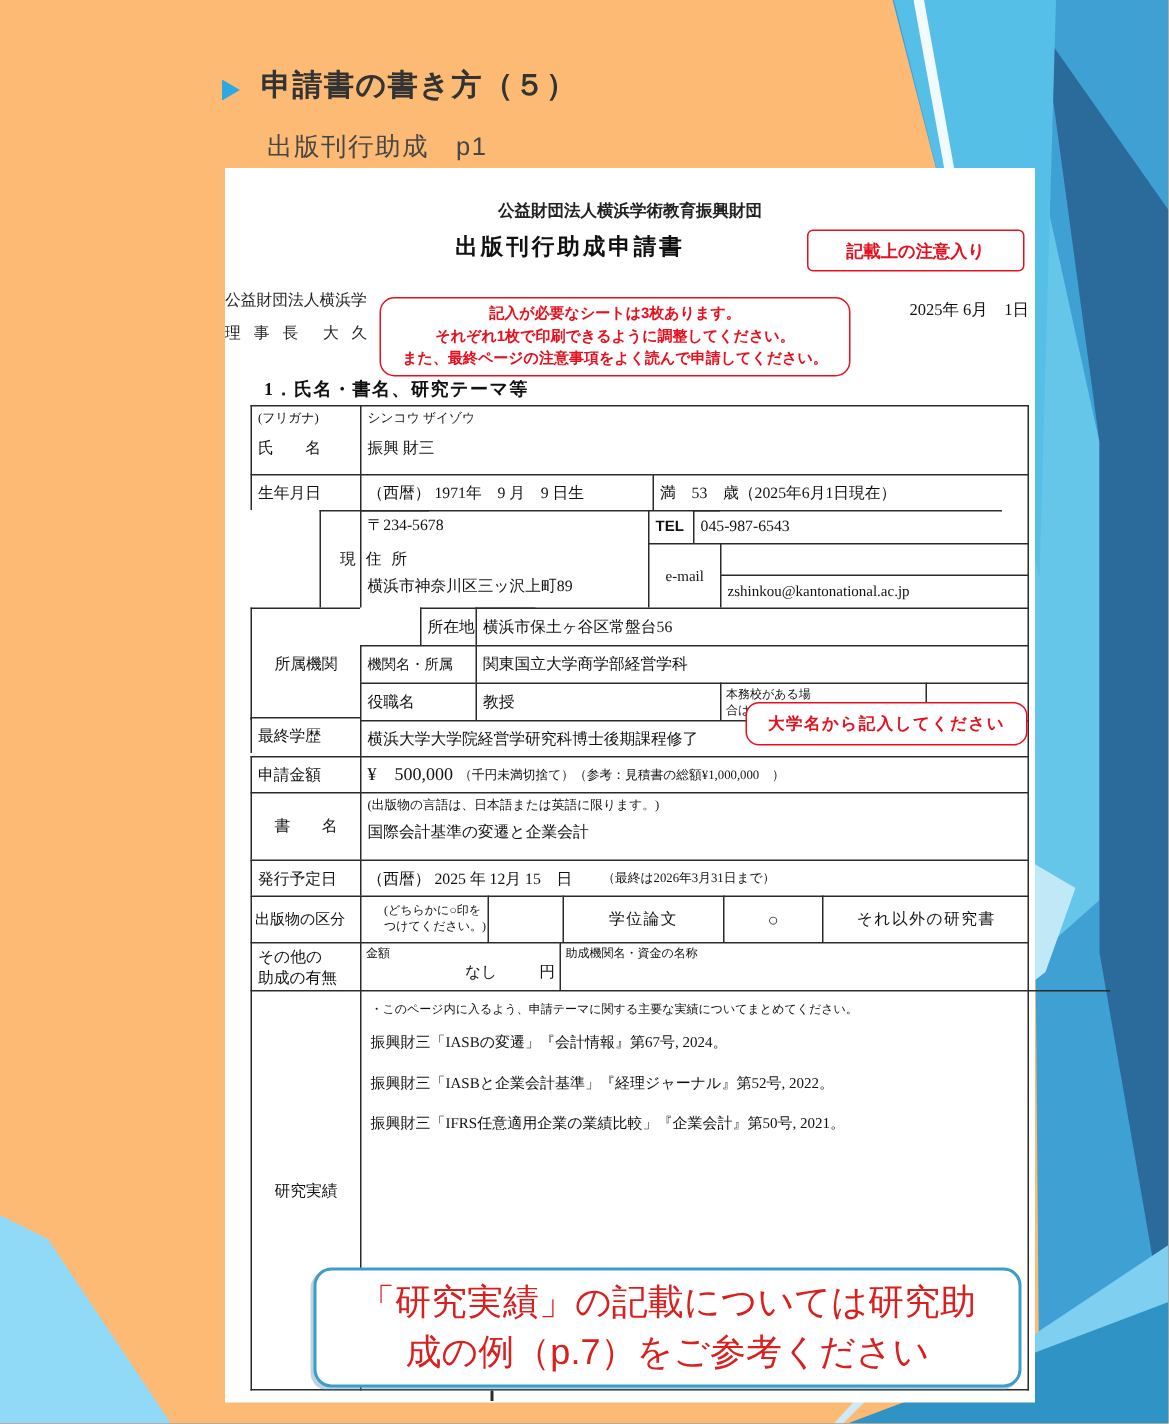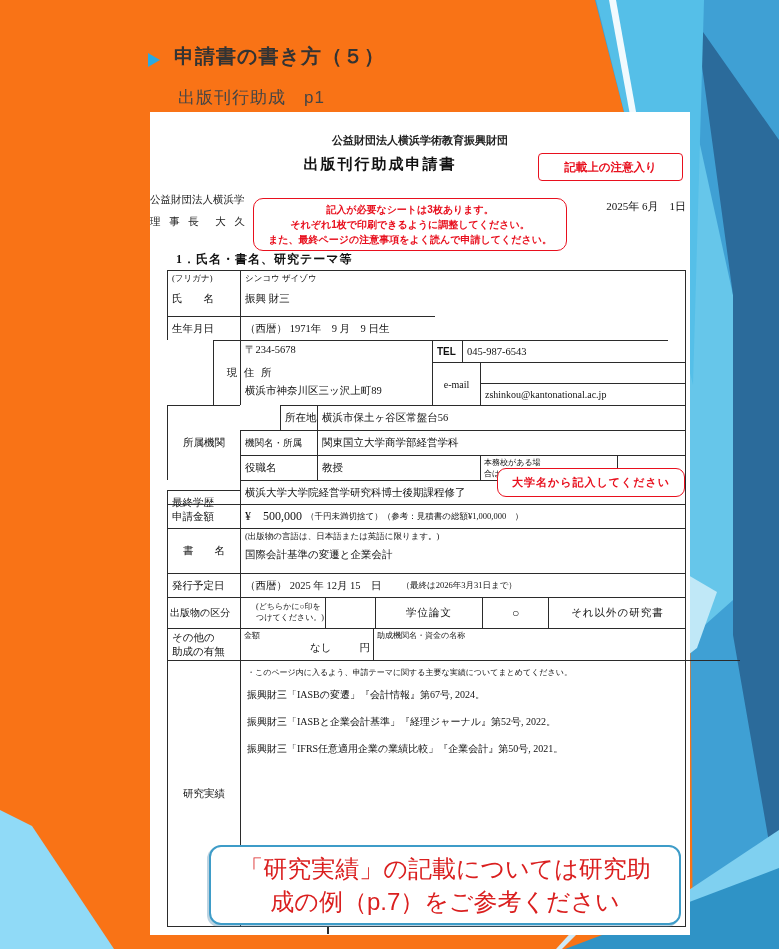--- a/index.html
+++ b/index.html
@@ -1,17 +1,17 @@
 <!DOCTYPE html>
 <html><head>
 <meta charset="utf-8">
 <style>
   html,body{margin:0;padding:0;background:#888;}
   .slide{
-    position:relative;width:779px;height:949px;background:#f97316;overflow:hidden;
+    position:relative;width:779px;height:949px;background:#fdba74;overflow:hidden;
     font-family:"Liberation Sans", sans-serif;margin:0 auto;
   }
   .deco{position:absolute;left:0;top:0;width:779px;height:949px;}
   
   .bullet{position:absolute;left:148px;top:53px;width:0;height:0;
     border-top:7px solid transparent;border-bottom:7px solid transparent;border-left:12px solid #2da9e1;}
   .slide-title{position:absolute;left:174px;top:43px;font-size:20px;font-weight:bold;color:#333;letter-spacing:1px;}
   .slide-sub{position:absolute;left:178px;top:86px;font-size:17px;color:#454545;letter-spacing:1px;}
   .year-label{position:absolute;left:149px;top:121px;font-size:12.5px;font-weight:bold;color:#1a1a1a;}
   
@@ -95,20 +95,21 @@
       <div class="small">(フリガナ)</div>
       <div style="margin-top:7px;">氏　　名</div>
     </div>
     <div class="cell" style="left:73px;top:0;width:446px;height:46px;">
       <div class="small">シンコウ ザイゾウ</div>
       <div style="margin-top:7px;">振興 財三</div>
     </div>
 
     <div class="cell c-vcenter" style="left:0;top:46px;width:73px;height:24px;">生年月日</div>
     <div class="cell c-vcenter" style="left:73px;top:46px;width:195px;height:24px;">（西暦） 1971年　9 月　9 日生</div>
+    <div class="cell c-vcenter" style="left:268px;top:46px;width:251px;height:24px;">満　53　歳（2025年6月1日現在）</div>
 
     <div class="cell c-center" style="left:14px;top:70px;width:73px;height:65px;letter-spacing:2px;margin-left:32px;">現 住 所</div>
     <div class="cell" style="left:73px;top:70px;width:192px;height:65px;">
       <div>〒234-5678</div>
       <div style="margin-top:27px;">横浜市神奈川区三ッ沢上町89</div>
     </div>
     <div class="cell c-vcenter" style="left:265px;top:70px;width:48px;height:22px;font-family:'Liberation Sans',sans-serif;font-weight:bold;font-size:10px;">TEL</div>
     <div class="cell c-vcenter" style="left:295px;top:70px;width:206px;height:22px;">045-987-6543</div>
     <div class="cell c-center" style="left:265px;top:92px;width:48px;height:43px;font-size:10px;">e-mail</div>
     <div class="cell" style="left:313px;top:92px;width:206px;height:21px;"></div>
@@ -120,21 +121,21 @@
     <div class="cell c-vcenter" style="left:73px;top:160px;width:77px;height:25px;font-size:9.5px;">機関名・所属</div>
     <div class="cell c-vcenter" style="left:150px;top:160px;width:369px;height:25px;">関東国立大学商学部経営学科</div>
     <div class="cell c-vcenter" style="left:73px;top:185px;width:77px;height:25px;">役職名</div>
     <div class="cell c-vcenter" style="left:150px;top:185px;width:163px;height:25px;">教授</div>
     <div class="cell" style="left:313px;top:185px;width:137px;height:25px;padding:1px 3px;">
       <div class="tiny">本務校がある場</div>
       <div class="tiny">合は</div>
     </div>
     <div class="cell" style="left:450px;top:185px;width:69px;height:25px;"></div>
 
-    <div class="cell c-vcenter" style="left:0;top:220px;width:73px;height:24px;">最終学歴</div>
+    <div class="cell c-vcenter" style="left:0;top:208px;width:73px;height:24px;">最終学歴</div>
     <div class="cell c-vcenter" style="left:73px;top:210px;width:446px;height:24px;">横浜大学大学院経営学研究科博士後期課程修了</div>
 
     <div class="cell c-vcenter" style="left:0;top:234px;width:73px;height:24px;">申請金額</div>
     <div class="cell c-vcenter" style="left:73px;top:234px;width:446px;height:24px;">
       <span style="font-size:12px;">¥　500,000</span>
       <span class="small" style="margin-left:4px;">（千円未満切捨て）（参考：見積書の総額¥1,000,000　）</span>
     </div>
 
     <div class="cell c-center" style="left:0;top:258px;width:73px;height:45px;">書　　名</div>
     <div class="cell" style="left:73px;top:258px;width:446px;height:45px;">

